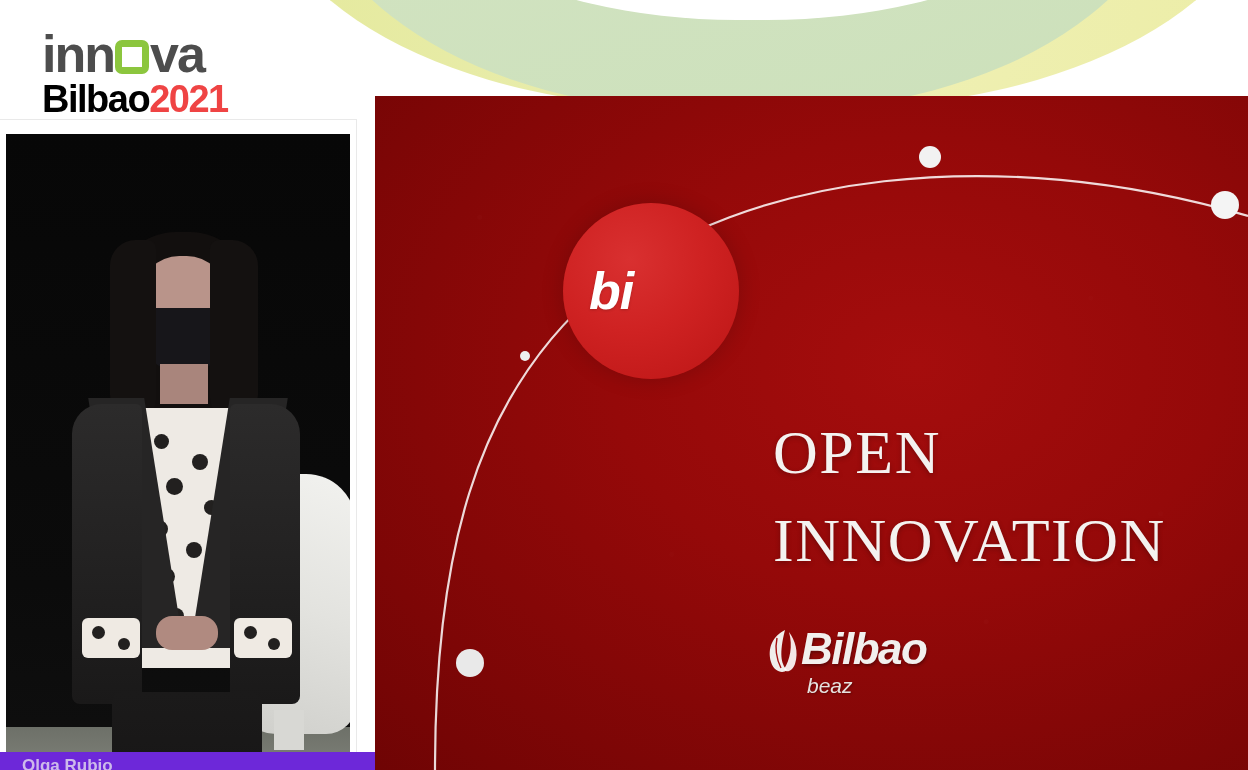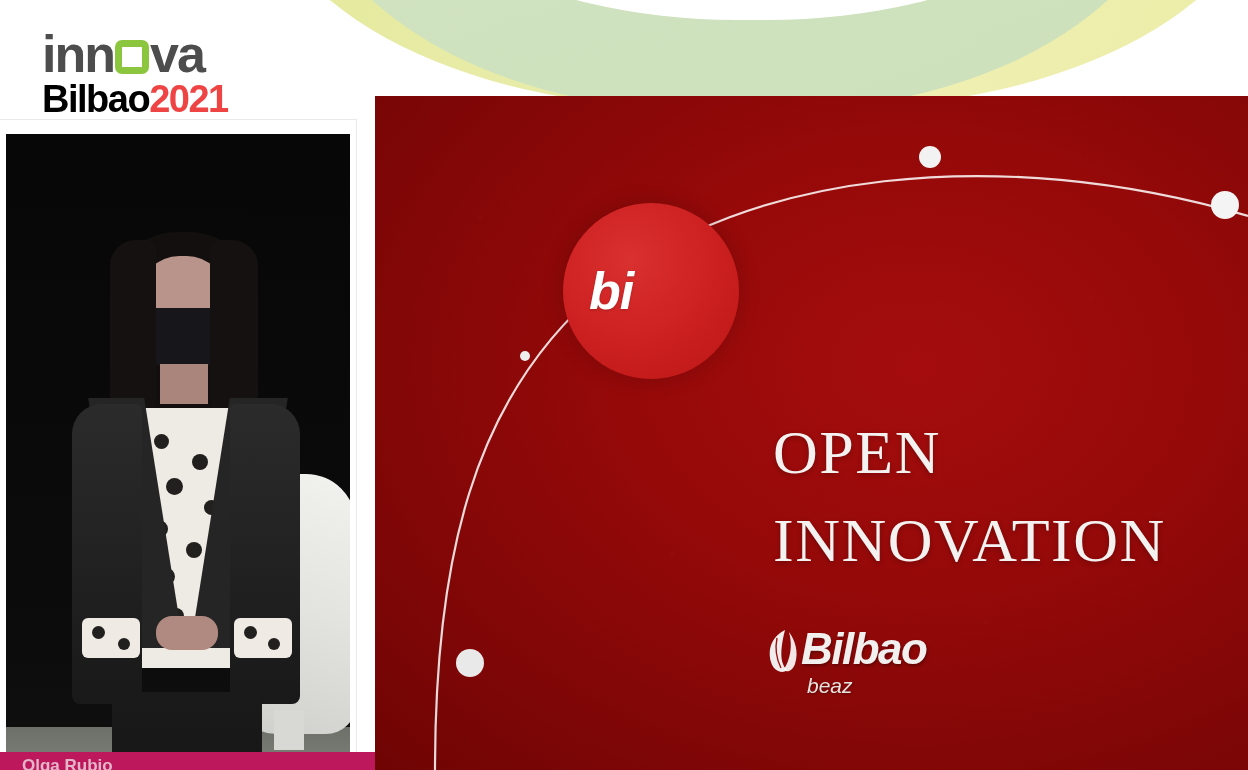--- a/index.html
+++ b/index.html
@@ -141,21 +141,21 @@
     position:absolute; left:42px; top:50px;
     font-size:21px; font-style:italic; font-weight:400;
     letter-spacing:0px; color:#e6e2de;
     text-shadow:1px 1px 2px rgba(0,0,0,.3);
   }
 
   
   .caption-strip {
     position:absolute; left:0px; top:752px;
     width:424px; height:18px;
-    background:#be185d; overflow:hidden;
+    background:#6d28d9; overflow:hidden;
   }
   .caption-text {
     position:absolute; left:22px; top:4px;
     font-size:17px; font-weight:600; color:#f2f2f2;
     white-space:nowrap; opacity:.72;
   }
 </style>
 </head>
 <body>
 

